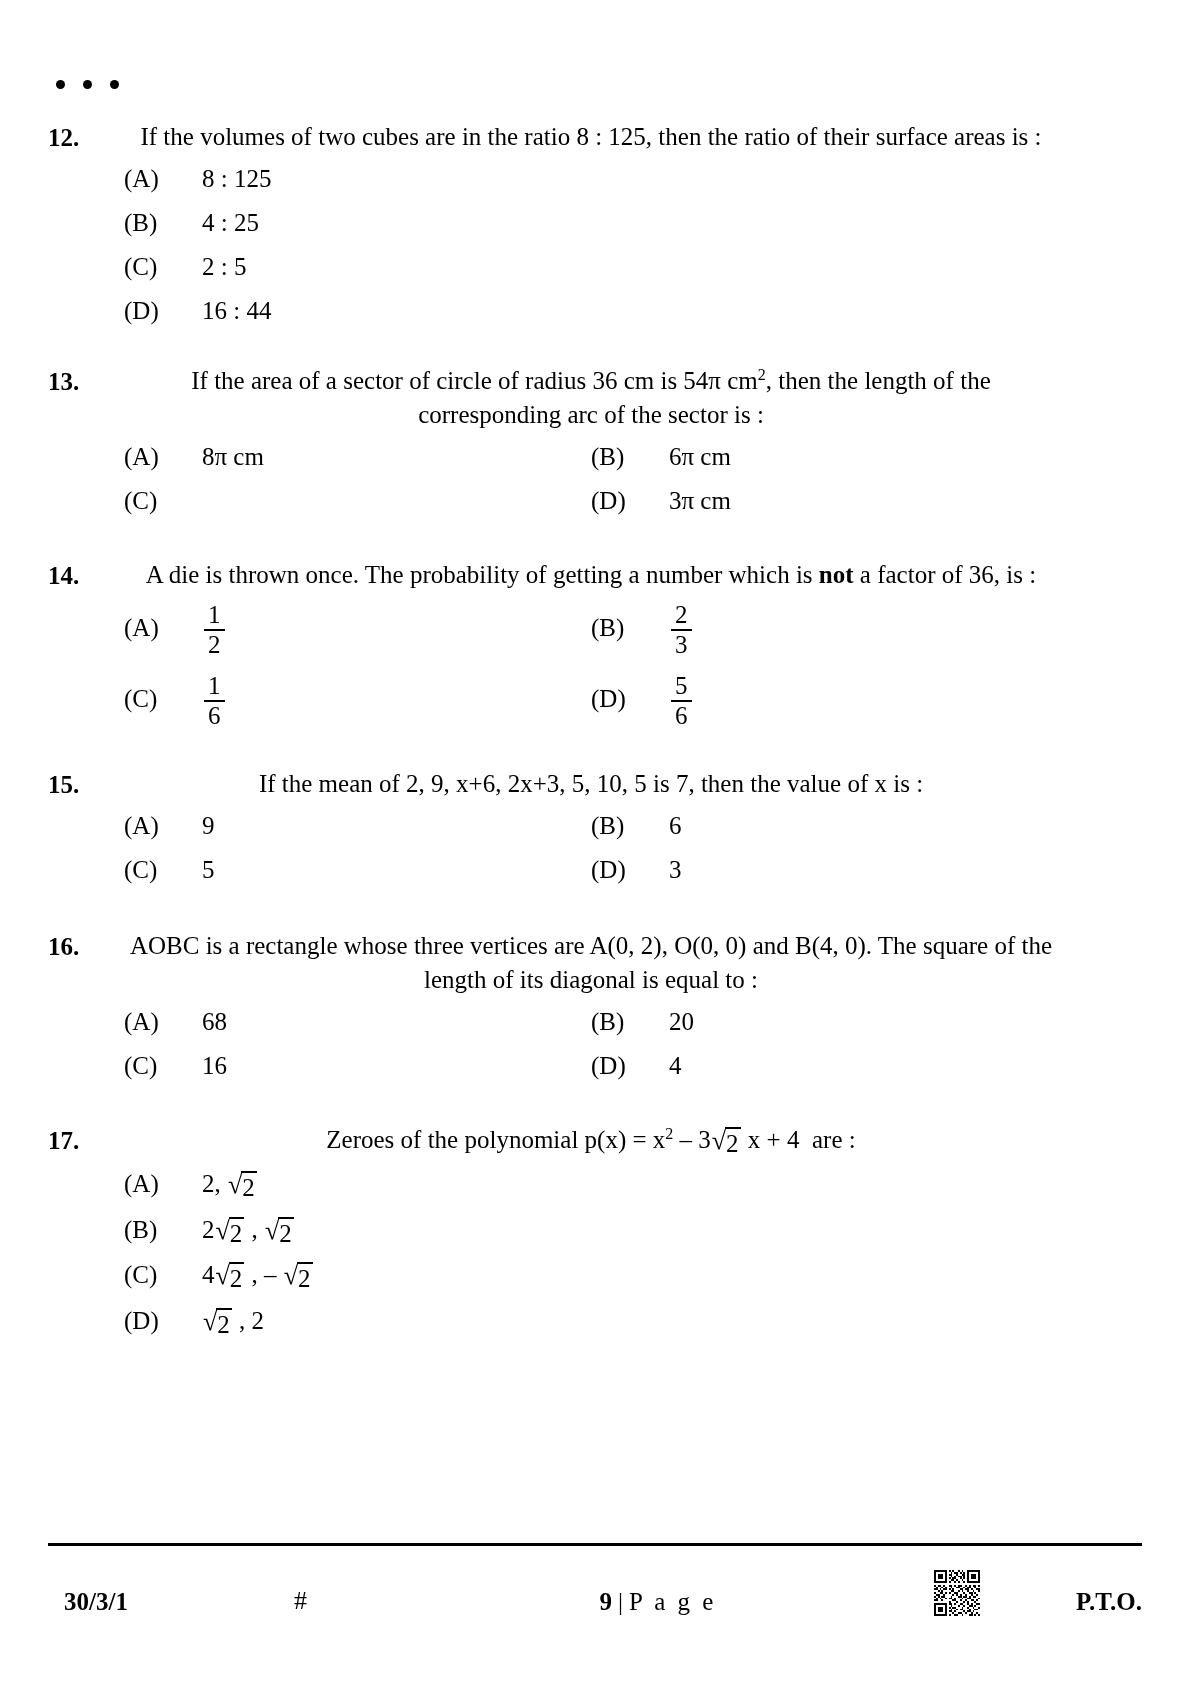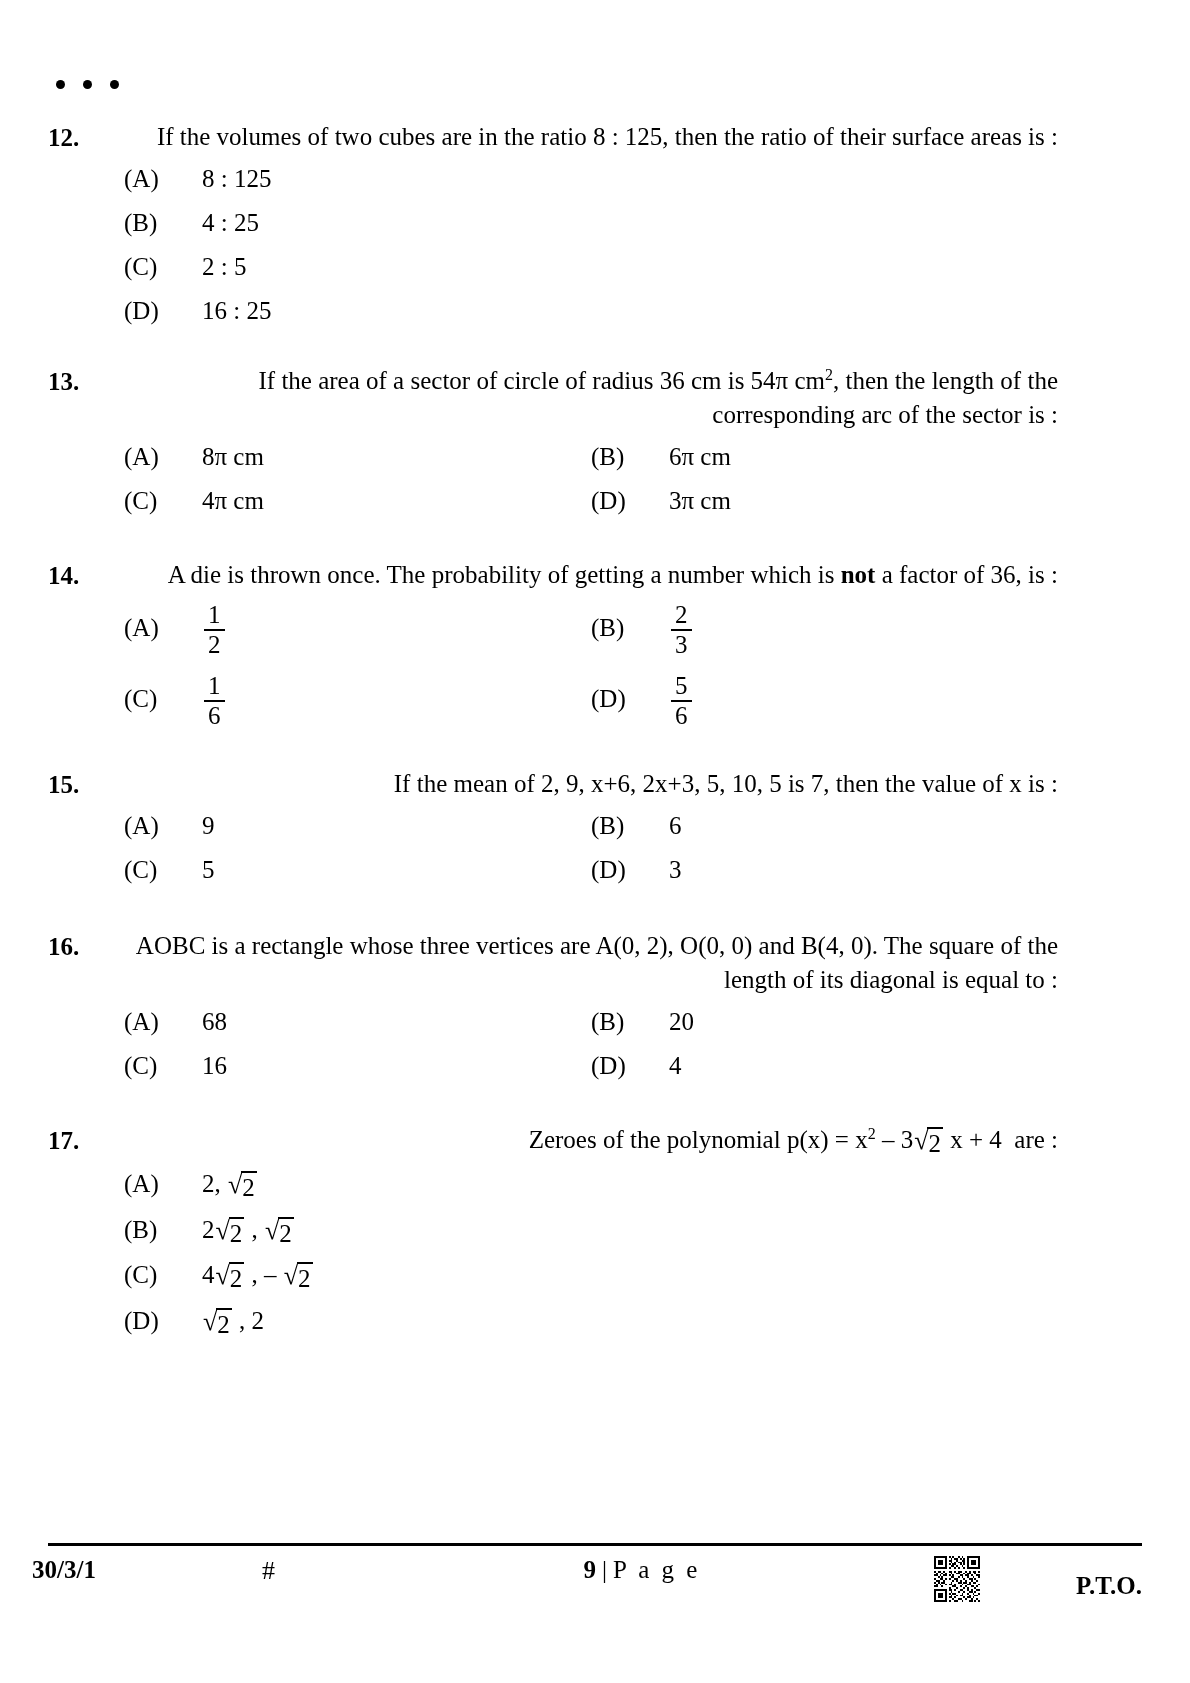--- a/index.html
+++ b/index.html
@@ -56,21 +56,21 @@
     font-size: 25px;
     line-height: 34px;
     padding-top: 1px;
   }
   .q-body {
     flex: 1 1 auto;
   }
   .q-text {
     font-size: 25px;
     line-height: 34px;
-    text-align: right;
+    text-align: center;
   }
   .q-text b i, .bolditalic {
     font-weight: bold;
   }
   
   .opts {
     margin-top: 8px;
   }
   .opts.stacked .opt-row {
     display: flex;
@@ -164,26 +164,26 @@
   
   .footer-rule {
     position: absolute;
     left: 48px;
     right: 48px;
     top: 1543px;
     border-top: 3px solid #000;
   }
   .footer {
     position: absolute;
-    left: 32px;
+    left: 64px;
     right: 48px;
     top: 1556px;
     height: 60px;
     display: flex;
-    align-items: flex-start;
+    align-items: flex-end;
     font-size: 25px;
     font-weight: bold;
   }
   .f-code { width: 230px; }
   .f-hash { width: 230px; font-weight: normal; font-size: 26px; }
   .f-page { flex: 1 1 auto; text-align: center; padding-right: 110px; }
   .f-page .pg { font-weight: bold; }
   .f-page .bar { font-weight: normal; padding: 0 6px; }
   .f-page .word {
     font-weight: normal;
@@ -230,21 +230,21 @@
             </div>
           <div class="opt-row">
               <div class="opt">
             <span class="opt-label">(C)</span>
             <span class="opt-val">2 : 5</span>
           </div>
             </div>
           <div class="opt-row">
               <div class="opt">
             <span class="opt-label">(D)</span>
-            <span class="opt-val">16 : 25</span>
+            <span class="opt-val">16 : 44</span>
           </div>
             </div>
         </div>
       </div>
     </div>
 
     <div class="q q13">
       <div class="q-num">13.</div>
       <div class="q-body">
         <div class="q-text"><span>If the area of a sector of circle of radius 36 cm is 54π cm</span><sup class="pow">2</sup><span>, then the length of the corresponding arc of the sector is :</span></div>
@@ -255,21 +255,20 @@
               <span class="opt-val">8π cm</span>
             </div>
             <div class="opt">
               <span class="opt-label">(B)</span>
               <span class="opt-val">6π cm</span>
             </div>
           </div>
           <div class="opt-row">
             <div class="opt">
               <span class="opt-label">(C)</span>
-              <span class="opt-val">4π cm</span>
             </div>
             <div class="opt">
               <span class="opt-label">(D)</span>
               <span class="opt-val">3π cm</span>
             </div>
           </div>
         </div>
       </div>
     </div>
 

